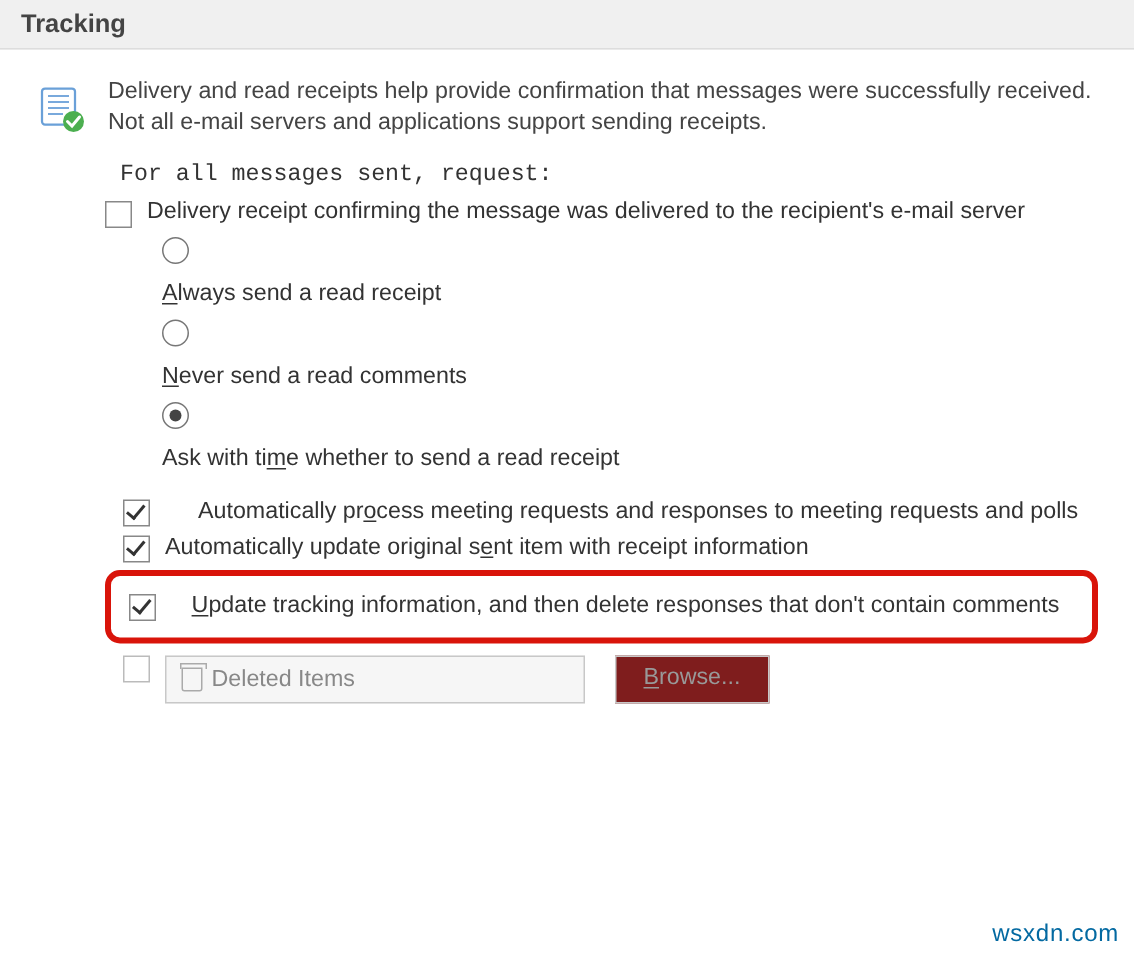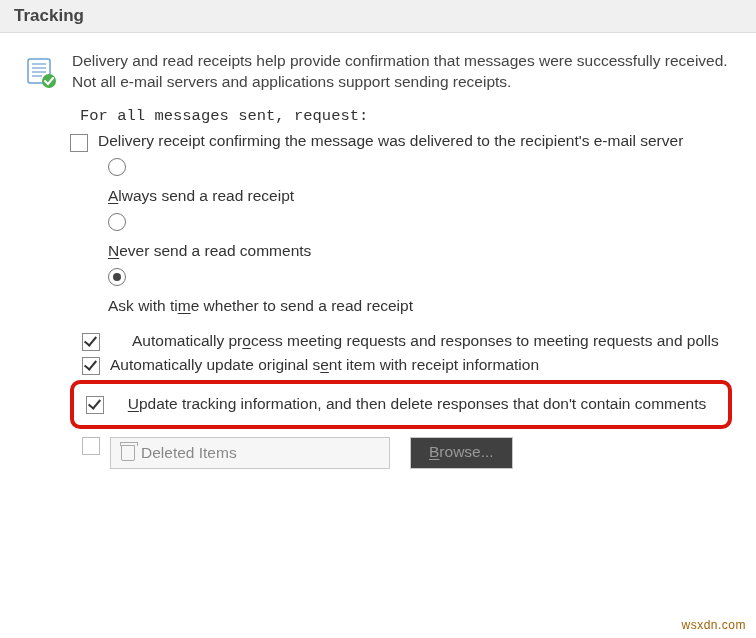--- a/index.html
+++ b/index.html
@@ -122,32 +122,32 @@
   .trash-icon::before {
     content: "";
     position: absolute;
     top: -4px; left: -2px;
     width: 16px; height: 3px;
     border: 1px solid #aaa;
     border-bottom: none;
   }
   .browse-btn {
     border: 1px solid #c8c8c8;
-    background: #404040;
+    background: #7f1d1d;
     color: #999;
     padding: 5px 18px;
     margin-left: 10px;
     height: 32px;
     margin-top: 2px;
   }
   .watermark {
     position: absolute;
     right: 10px; bottom: 6px;
-    font-size: 12px;
-    color: #a16207;
+    font-size: 16px;
+    color: #0369a1;
     letter-spacing: 0.5px;
   }
   .wrap { position: relative; width: 756px; height: 638px; border-radius: 13px; }
 </style>
 </head>
 <body>
 <div class="wrap">
 
 <div class="section-header">
   <span>Tracking</span>

